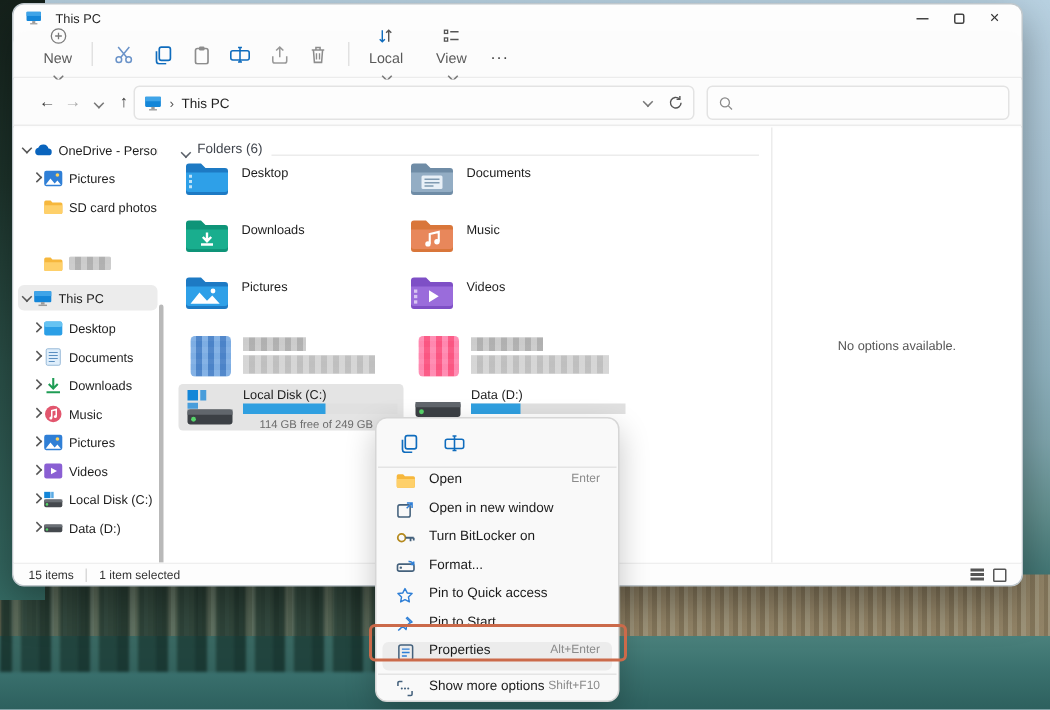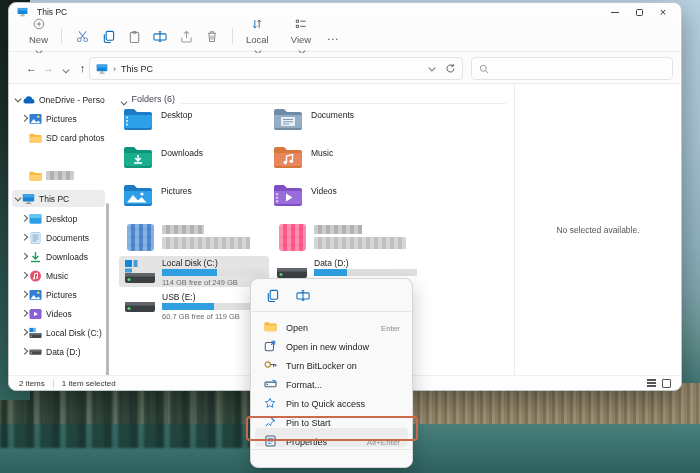--- a/index.html
+++ b/index.html
@@ -80,21 +80,21 @@
   .fold-item { position:absolute; width:146px; height:30px; display:flex; align-items:flex-start; gap:8px; }
   .fold-item .label { font-size:8.5px; color:#1c1c1c; margin-top:3px; }
   .fold-ico { width:30px; height:24px; flex:none; }
 
   .drive-item { position:absolute; width:150px; height:31px; border-radius:3px; }
   .drive-item.sel { background:#e4e4e4; }
   .drive-ico { position:absolute; left:5px; top:7px; width:32px; height:20px; }
   .drive-name { position:absolute; left:43px; top:2px; font-size:8.5px; color:#1c1c1c; white-space:nowrap; }
   .drive-bar { position:absolute; left:43px; top:13px; width:103px; height:7px; background:#e0e0e0; }
   .drive-fill { height:100%; background:#2f9fe0; }
-  .drive-size { position:absolute; left:43px; top:22px; font-size:7.5px; color:#6b6b6b; white-space:nowrap; }
+  .drive-size { position:absolute; left:54px; top:22px; font-size:7.5px; color:#6b6b6b; white-space:nowrap; }
 
   .pix { background:
       repeating-linear-gradient(90deg, rgba(205,205,205,.95) 0 4px, rgba(176,176,176,.95) 4px 8px),
       repeating-linear-gradient(0deg, #cfcfcf 0 4px, #b4b4b4 4px 8px); }
   .pix-ico { background:
       repeating-linear-gradient(90deg, rgba(129,176,229,.9) 0 4px, rgba(73,129,199,.9) 4px 8px),
       repeating-linear-gradient(0deg, #a8c8ec 0 4px, #5d95d2 4px 8px);
       border-radius:3px; }
 
   .v-divider { position:absolute; left:505px; top:0; bottom:0; width:1px; background:#ececec; }
@@ -108,21 +108,21 @@
   .st-views .v1 { display:flex; flex-direction:column; gap:1.5px; }
   .st-views .v1 span { display:block; width:9px; height:1.5px; background:#555; }
   .st-views .v2 { width:9px; height:9px; border:1.2px solid #555; border-radius:1px; }
 
   
   .ctx { position:absolute; left:250px; top:278px; width:163px; height:190px; background:#f9f9f9;
     border:1px solid #d6d6d6; border-radius:8px; box-shadow:0 8px 20px rgba(0,0,0,.22); padding:4px 0; z-index:5; }
   .ctx-quick { display:flex; gap:9px; padding:3px 10px 5px; align-items:center; }
   .ctx-quick .q { width:22px; height:18px; display:flex; align-items:center; justify-content:center; border-radius:4px; }
   .ctx-sep { height:1px; background:#e4e4e4; margin:2px 1px; }
-  .ctx-item { height:19px; margin:0 4px; display:flex; align-items:flex-end; padding:0 8px; border-radius:4px; position:relative; }
+  .ctx-item { height:19px; margin:0 4px; display:flex; align-items:flex-start; padding:0 8px; border-radius:4px; position:relative; }
   .ctx-item.hover { background:#ececec; }
   .ctx-item .mi { width:14px; height:13px; flex:none; margin-right:9px; display:flex; align-items:center; justify-content:center; }
   .ctx-item .ml { font-size:9px; color:#1b1b1b; white-space:nowrap; }
   .ctx-item .ms { margin-left:auto; font-size:8px; color:#8a8a8a; white-space:nowrap; }
 
   .annotation { position:absolute; left:246px; top:416px; width:172px; height:25px;
     border:2px solid #cb6a4a; border-radius:4px; z-index:6; pointer-events:none; }
 </style>
 </head>
 <body>
@@ -509,42 +509,30 @@
           <rect x="1" y="5" width="30" height="10" rx="2" fill="#3c4045"></rect>
             <rect x="1" y="5" width="30" height="3.5" fill="#61666c"></rect>
           <circle cx="5" cy="11.5" r="1.6" fill="#57d46a"></circle>
         </svg>
         <span class="drive-name">Data (D:)</span>
         <div class="drive-bar">
           <div class="drive-fill" style="width: 32%;"></div>
         </div>
       </div>
 
-      <div class="drive-item" style="left:8px;top:205px">
-        <svg class="drive-ico" viewBox="0 0 32 20">
-          <rect x="1" y="5" width="30" height="10" rx="2" fill="#3c4045"></rect>
-            <rect x="1" y="5" width="30" height="3.5" fill="#61666c"></rect>
-          <circle cx="5" cy="11.5" r="1.6" fill="#57d46a"></circle>
-        </svg>
-        <span class="drive-name">USB (E:)</span>
-        <div class="drive-bar">
-          <div class="drive-fill" style="width: 50%;"></div>
-        </div>
-        <span class="drive-size">60.7 GB free of 119 GB</span>
-      </div>
     </div>
 
     <div class="v-divider"></div>
     <div class="preview">
-      <span>No selected available.</span>
+      <span>No options available.</span>
     </div>
   </div>
 
   <div class="statusbar">
-    <span>2 items</span>
+    <span>15 items</span>
     <span class="st-sep"></span>
     <span>1 item selected</span>
     <div class="st-views">
       <span class="v1">
           <span></span>
           <span></span>
           <span></span>
         </span>
       <span class="v2"></span>
     </div>
@@ -642,15 +630,25 @@
         <rect x="1" y="1" width="10" height="11" rx="1.5" fill="none" stroke="#44617c" stroke-width="1.1"></rect>
         <path d="M3.2 4h5.6M3.2 6.5h5.6M3.2 9h3.6" stroke="#2f7fd6" stroke-width="1"></path>
       </svg>
     </span>
     <span class="ml">Properties</span>
     <span class="ms">Alt+Enter</span>
   </div>
 
   <div class="ctx-sep"></div>
 
+  <div class="ctx-item">
+    <span class="mi">
+      <svg width="12" height="12" viewBox="0 0 14 14">
+        <path d="M5 1.5H2.5A1 1 0 0 0 1.5 2.5V5M9 12.5h2.5a1 1 0 0 0 1-1V9" fill="none" stroke="#44617c" stroke-width="1.2"></path>
+        <path d="M4.5 7h.01M7 7h.01M9.5 7h.01" stroke="#44617c" stroke-width="1.6" stroke-linecap="round"></path>
+      </svg>
+    </span>
+    <span class="ml">Show more options</span>
+    <span class="ms">Shift+F10</span>
+  </div>
 </div>
 
 <div class="annotation"></div>
 
 </body></html>

